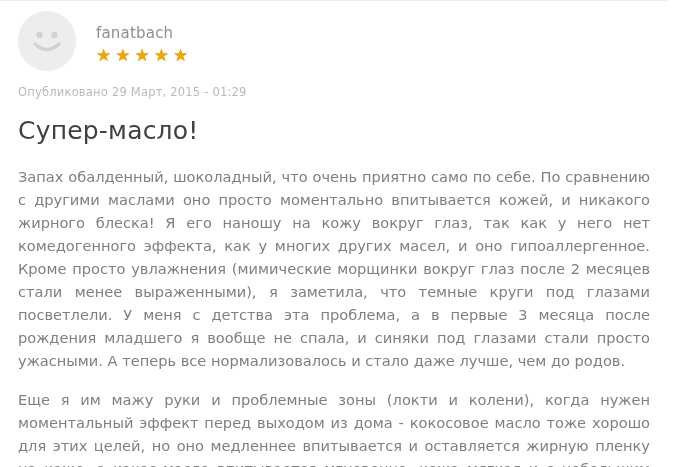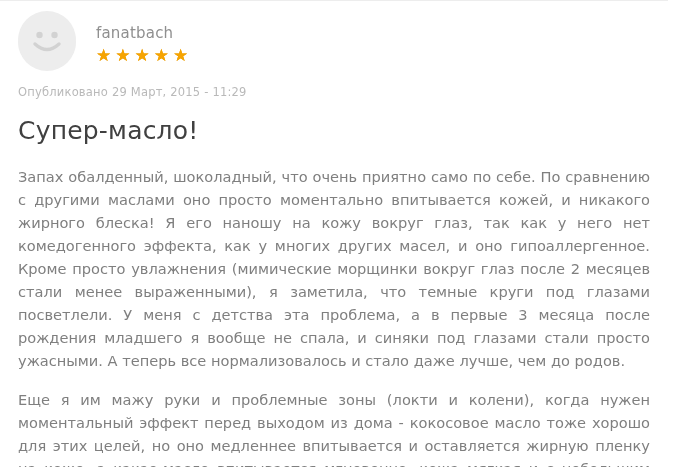--- a/index.html
+++ b/index.html
@@ -93,21 +93,21 @@
       </span>
     </div>
 
     <div class="header-meta">
       <div class="username">fanatbach</div>
       <div class="stars">★★★★★</div>
     </div>
 
   </div>
 
-  <div class="published">Опубликовано 29 Март, 2015 - 11:29</div>
+  <div class="published">Опубликовано 29 Март, 2015 - 01:29</div>
 
   <h1 class="review-title">Супер-масло!</h1>
 
   <div class="review-body">
     <p>Запах обалденный, шоколадный, что очень приятно само по себе. По сравнению с другими маслами оно просто моментально впитывается кожей, и никакого жирного блеска! Я его наношу на кожу вокруг глаз, так как у него нет комедогенного эффекта, как у многих других масел, и оно гипоаллергенное. Кроме просто увлажнения (мимические морщинки вокруг глаз после 2 месяцев стали менее выраженными), я заметила, что темные круги под глазами посветлели. У меня с детства эта проблема, а в первые 3 месяца после рождения младшего я вообще не спала, и синяки под глазами стали просто ужасными. А теперь все нормализовалось и стало даже лучше, чем до родов.</p>
     <p>Еще я им мажу руки и проблемные зоны (локти и колени), когда нужен моментальный эффект перед выходом из дома - кокосовое масло тоже хорошо для этих целей, но оно медленнее впитывается и оставляется жирную пленку на коже, а какао-масло впитывается мгновенно, кожа мягкая и с небольшим эффектом авто-загара (моя кожа очень белая, так что это дополнительный бонус).</p>
   </div>
 
 </div>
 

